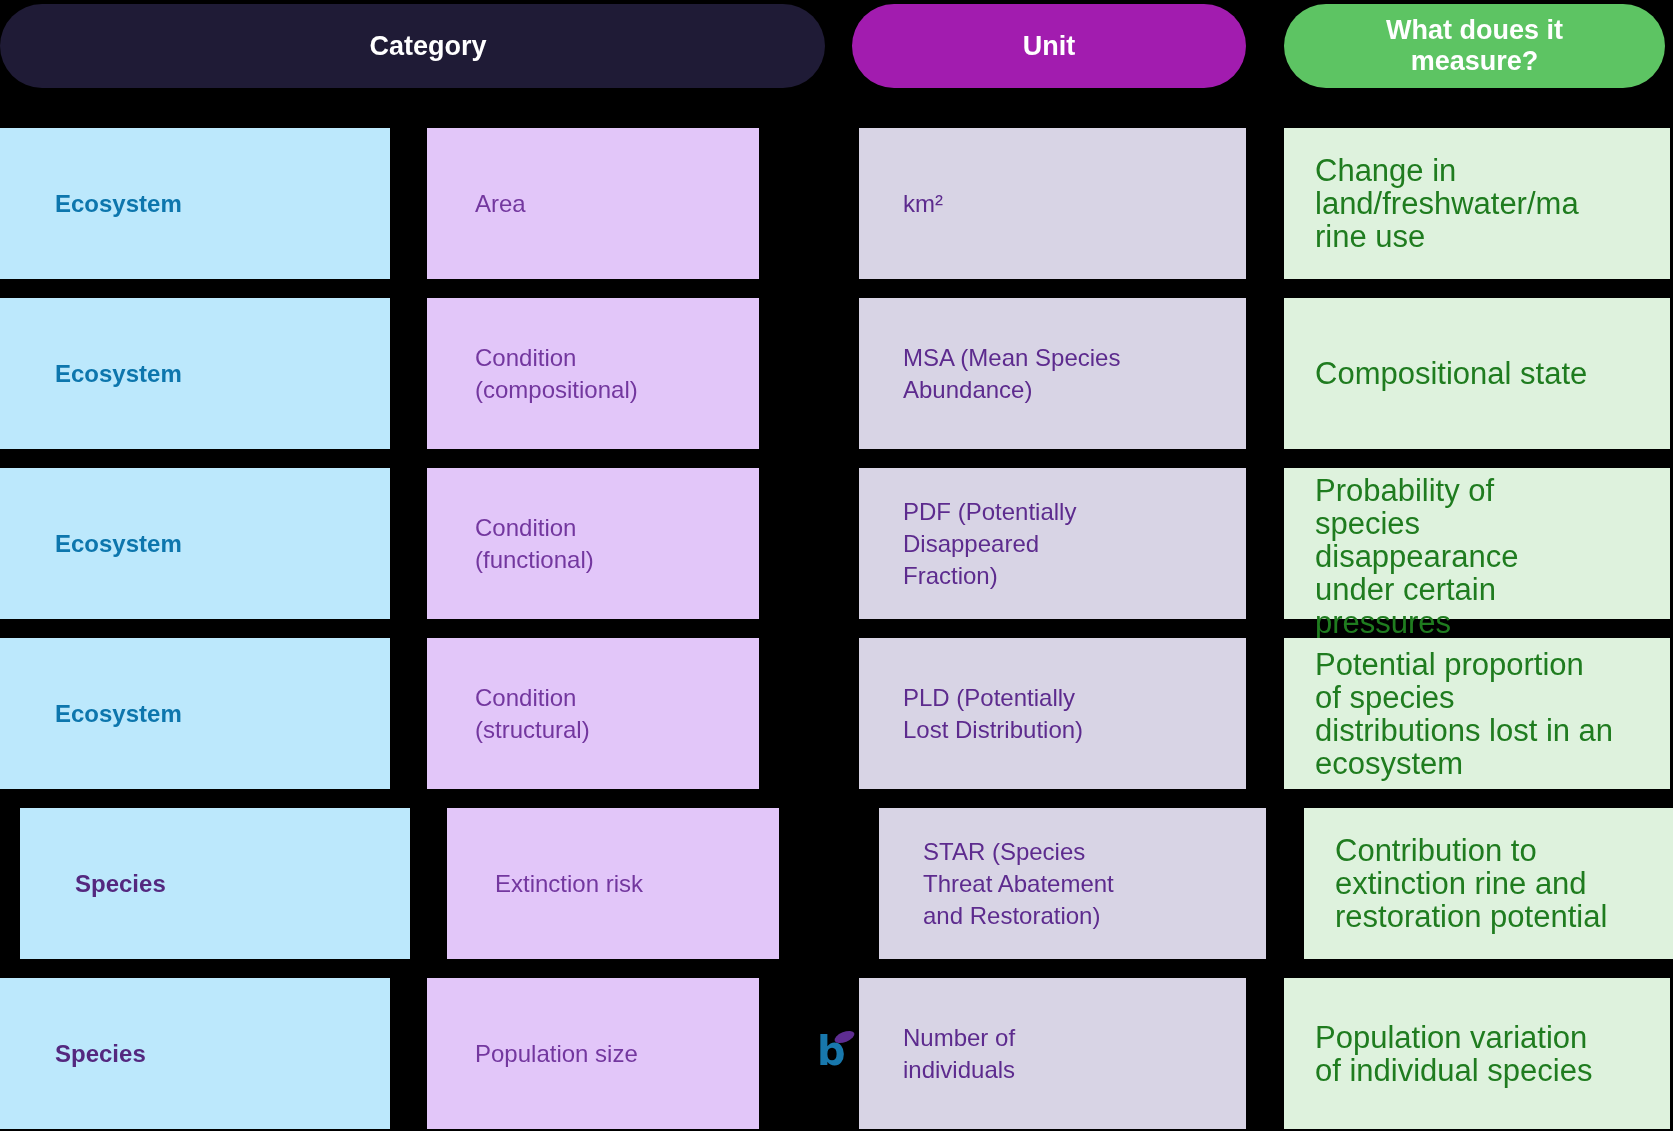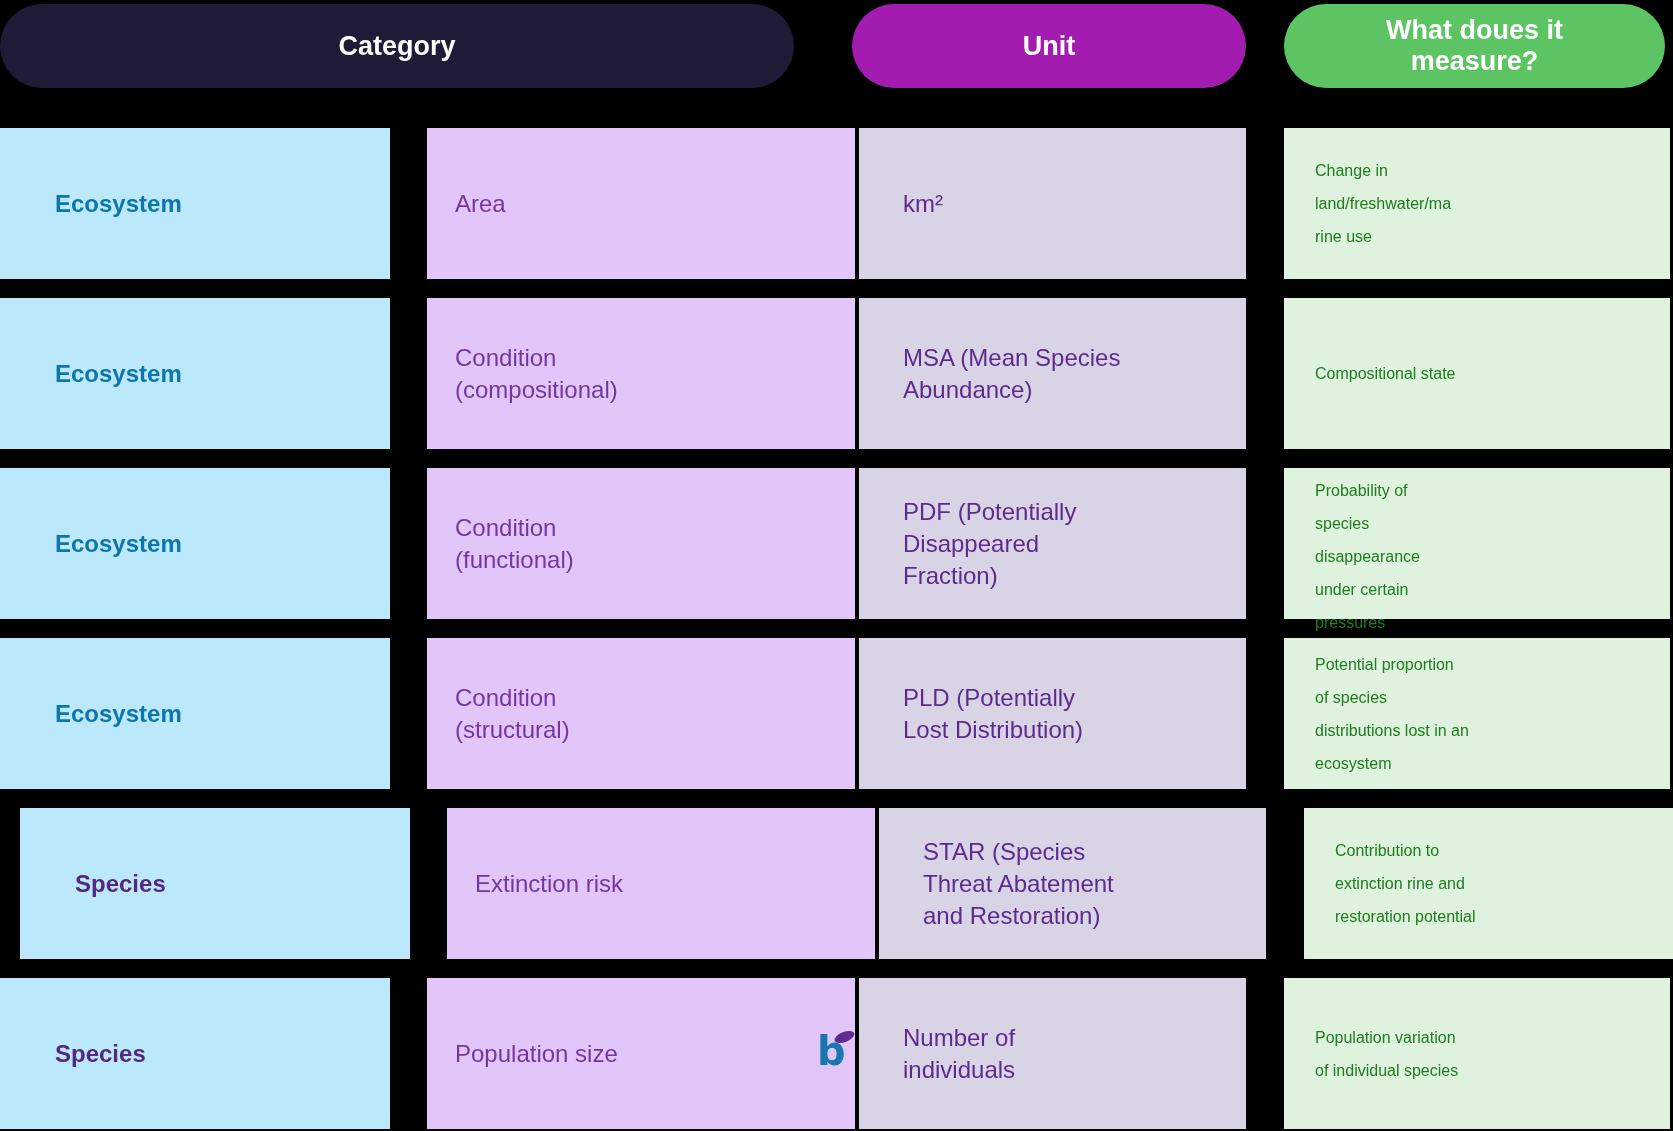--- a/index.html
+++ b/index.html
@@ -8,34 +8,34 @@
     background:#000000;
     font-family:"Liberation Sans", sans-serif;
   }
   
   .pill{
     position:absolute;top:4px;height:84px;border-radius:42px;
     display:flex;align-items:center;justify-content:center;
     color:#ffffff;font-weight:bold;font-size:27px;line-height:31px;
     text-align:center;white-space:pre-line;
   }
-  .pill-category{left:0;width:794px;background:#1f1b36;}
+  .pill-category{left:0;width:794px;background:#1f1b36;padding-left:31px;}
   .pill-unit{left:852px;width:394px;background:#a21caf;}
   .pill-measure{left:1284px;width:381px;background:#5dc463;}
 
   
   .cell{
     position:absolute;height:151px;box-sizing:border-box;
     display:flex;align-items:center;
     font-size:24px;line-height:32px;white-space:pre-line;
   }
   .col-category{left:0;width:390px;background:#bce8fc;padding-left:55px;font-weight:bold;}
-  .col-indicator{left:427px;width:428px;background:#e2c6f9;padding-left:28px;color:#73379f;}
+  .col-indicator{left:427px;width:332px;background:#e2c6f9;padding-left:48px;color:#73379f;}
   .col-unit{left:859px;width:387px;background:#d8d4e5;padding-left:44px;color:#5d2b8e;}
-  .col-measure{left:1284px;width:386px;background:#def2dd;padding-left:31px;color:#1f7c1f;font-size:16px;line-height:33px;}
+  .col-measure{left:1284px;width:386px;background:#def2dd;padding-left:31px;color:#1f7c1f;font-size:31px;line-height:33px;}
 
   .row-0{top:128px;}
   .row-1{top:298px;}
   .row-2{top:468px;}
   .row-3{top:638px;}
   .row-4{top:808px;margin-left:20px;}
   .row-5{top:978px;}
 
   .cat-ecosystem{color:#0d76ad;}
   .cat-species{color:#54287f;}

